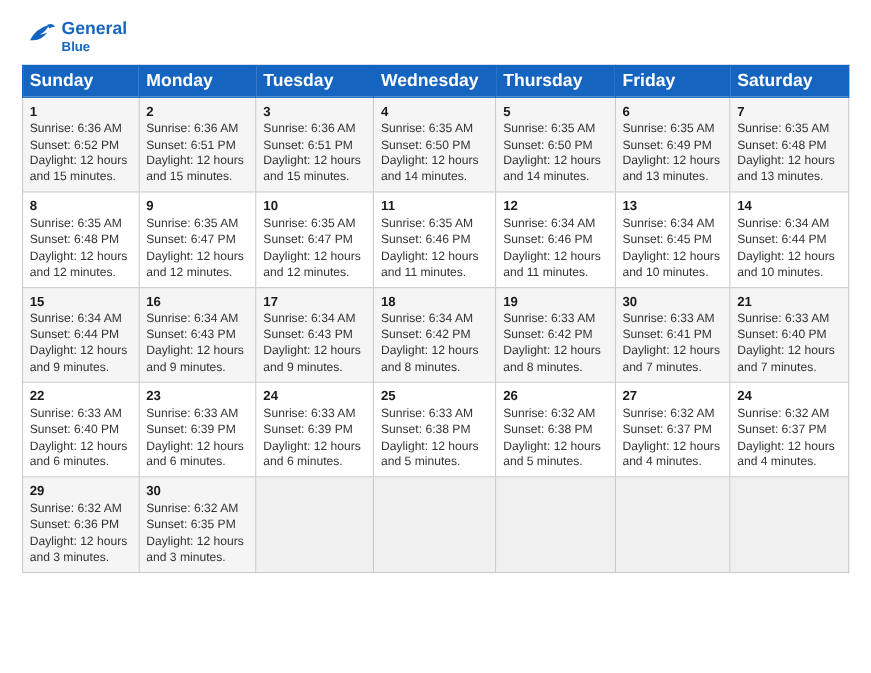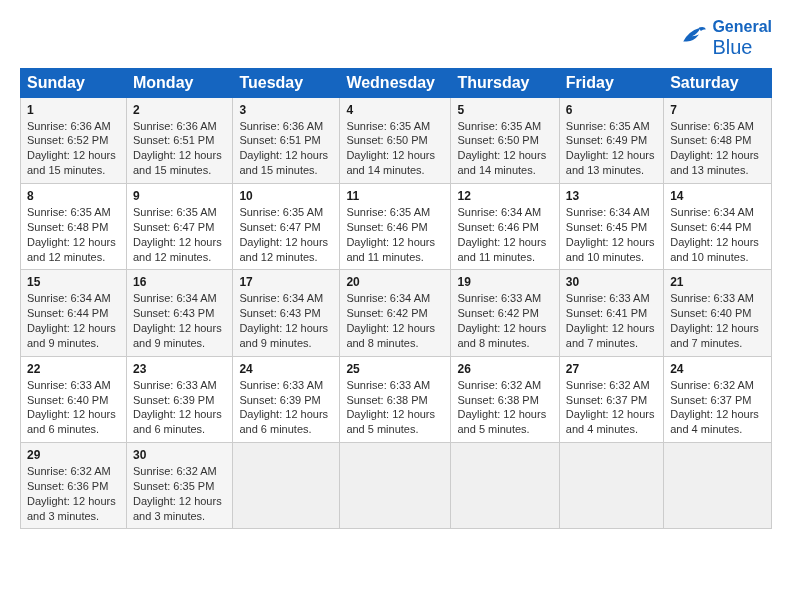--- a/index.html
+++ b/index.html
@@ -11,21 +11,21 @@
       overflow: hidden;
     }
     .page {
       width: 792px;
       height: 612px;
       padding: 18px 20px 14px 20px;
       background: #fff;
     }
     .header {
       display: flex;
-      justify-content: flex-end;
+      justify-content: flex-start;
       align-items: flex-start;
       margin-bottom: 10px;
     }
     .logo {
       display: flex;
       align-items: center;
       gap: 4px;
     }
     .logo-bird {
       width: 32px;
@@ -92,21 +92,21 @@
 
 <div class="page">
   <div class="header">
     <div class="logo">
       <svg class="logo-bird" viewBox="0 0 36 32" xmlns="http://www.w3.org/2000/svg">
         <path d="M8 20 Q14 8 28 4 Q24 12 18 14 Q22 14 26 12 Q20 20 12 20 Z" fill="#1565c0"></path>
         <path d="M26 4 Q32 2 34 6 Q30 6 28 8 Z" fill="#1565c0"></path>
       </svg>
       <div>
         <div style="font-size:16px;font-weight:bold;color:#1565c0;line-height:1.1;">General</div>
-        <div style="font-size:20px;font-weight:normal;color:#1565c0;line-height:1.1;">Blue</div>
+        <div style="font-size:12px;font-weight:bold;color:#1565c0;line-height:1.1;">Blue</div>
       </div>
     </div>
     <div class="title-block">
       <div class="month-title"></div>
       <div class="location"></div>
     </div>
   </div>
 
   <table class="calendar">
     <thead>
@@ -273,21 +273,21 @@
           <td>
         <span class="day-number">17</span>
         <div class="day-info">
           Sunrise: 6:34 AM<br>
           Sunset: 6:43 PM<br>
           Daylight: 12 hours<br>
           and 9 minutes.
         </div>
       </td>
           <td>
-        <span class="day-number">20</span>
+        <span class="day-number">18</span>
         <div class="day-info">
           Sunrise: 6:34 AM<br>
           Sunset: 6:42 PM<br>
           Daylight: 12 hours<br>
           and 8 minutes.
         </div>
       </td>
           <td>
         <span class="day-number">19</span>
         <div class="day-info">

